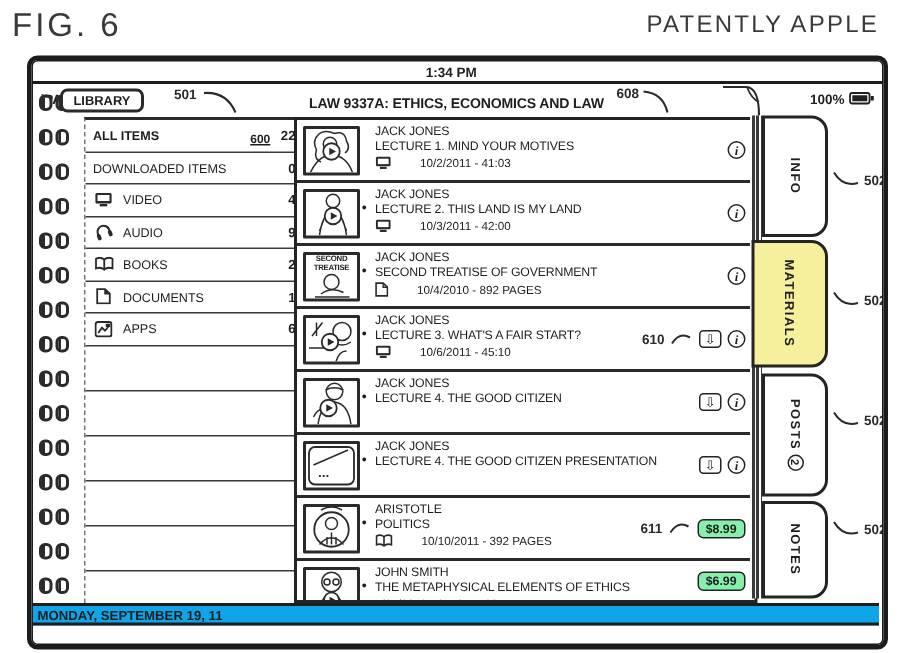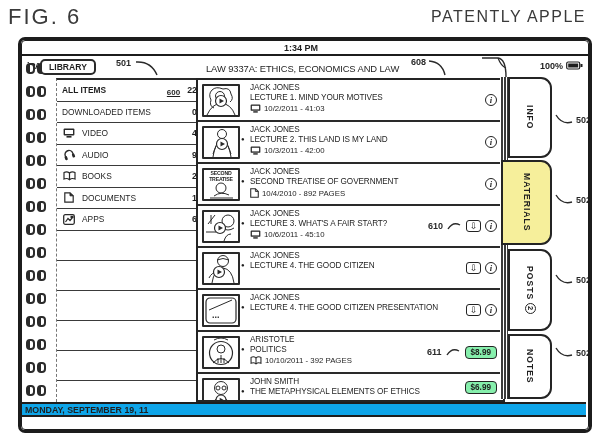--- a/index.html
+++ b/index.html
@@ -29,35 +29,35 @@
   .sb-row{position:relative;height:21.5px;border-bottom:1px solid #3a3a3a;display:flex;align-items:center;padding:0 5px;font-size:8.4px;box-sizing:border-box;}
   .sb-row .cnt{margin-left:auto;font-weight:bold;font-size:8.8px;}
   .sb-row .icn{width:14px;display:inline-flex;justify-content:center;margin-right:6px;}
   .sb-row.b{font-weight:bold;}
   .sb-empty{height:29px;border-bottom:1px solid #3a3a3a;}
   .ref6{font-weight:bold;font-size:8px;text-decoration:underline;margin-left:auto;margin-right:7px;position:relative;top:2px;}
   .sb-row.b .cnt{margin-left:0;}
 
   
   #library-btn{left:18px;top:18px;border:2px solid #2a2a2a;border-radius:5px;padding:1px 7px;font-size:8.6px;font-weight:bold;background:#fff;}
-  #main-title{left:184px;top:22px;font-size:9.4px;font-weight:normal;letter-spacing:-0.1px;}
+  #main-title{left:184px;top:22px;font-size:9.4px;font-weight:bold;letter-spacing:-0.1px;}
   .refnum{font-size:9px;font-weight:bold;color:#2a2a2a;}
   .leader{stroke:#2a2a2a;stroke-width:1.4;fill:none;}
 
   
   #list{left:174px;top:37px;width:309px;height:324px;border:2px solid #242424;box-sizing:border-box;overflow:hidden;background:#fff;}
   .row{position:relative;height:42px;border-bottom:2px solid #2a2a2a;box-sizing:border-box;}
   .row:last-child{border-bottom:none;}
   .thumb{position:absolute;left:4px;top:4px;width:38px;height:33px;border:2px solid #2a2a2a;border-radius:1px;box-sizing:border-box;background:#fff;overflow:hidden;}
   .thumb svg{display:block;}
   .rtext{position:absolute;left:52px;top:3px;right:76px;}
   .author{font-size:8.2px;letter-spacing:-0.1px;}
   .rtitle{font-size:8.2px;font-weight:normal;letter-spacing:-0.1px;margin-top:1px;white-space:nowrap;}
   .bulleted .rtitle::before{content:"●";font-size:6px;position:absolute;left:-9px;margin-top:1px;}
-  .rmeta{font-size:7.8px;margin-top:2px;display:flex;align-items:center;gap:3px;}
+  .rmeta{font-size:7.8px;margin-top:2px;display:flex;align-items:center;gap:19px;}
   .actions{position:absolute;right:6px;top:0;height:100%;display:flex;align-items:center;gap:4px;}
   .info-btn{width:12px;height:12px;border:1.4px solid #232323;border-radius:50%;display:flex;align-items:center;justify-content:center;font-family:"Liberation Serif",serif;font-style:italic;font-weight:bold;font-size:8.5px;box-sizing:border-box;background:#fff;}
   .dl-btn{width:15px;height:12px;border:1.4px solid #232323;border-radius:3px;display:flex;align-items:center;justify-content:center;font-size:9px;line-height:1;box-sizing:border-box;background:#fff;}
   .price-btn{height:13px;border:1.6px solid #232323;border-radius:4px;display:flex;align-items:center;justify-content:center;font-size:8.2px;font-weight:bold;padding:0 5px;box-sizing:border-box;background:#86efac;}
   .rowref{display:flex;align-items:center;}
   .thumb-label{font-size:5.2px;font-weight:bold;text-align:center;line-height:1.1;padding-top:1px;letter-spacing:-0.2px;}
 
   
   #pagestack{left:478px;top:36px;width:8px;height:322px;background:repeating-linear-gradient(90deg,#fff 0 1px,#3a3a3a 1px 3px);}
   .tab{position:absolute;left:486px;width:44px;border:2px solid #242424;border-radius:0 11px 11px 0;background:#fff;display:flex;align-items:center;justify-content:center;box-sizing:border-box;}

